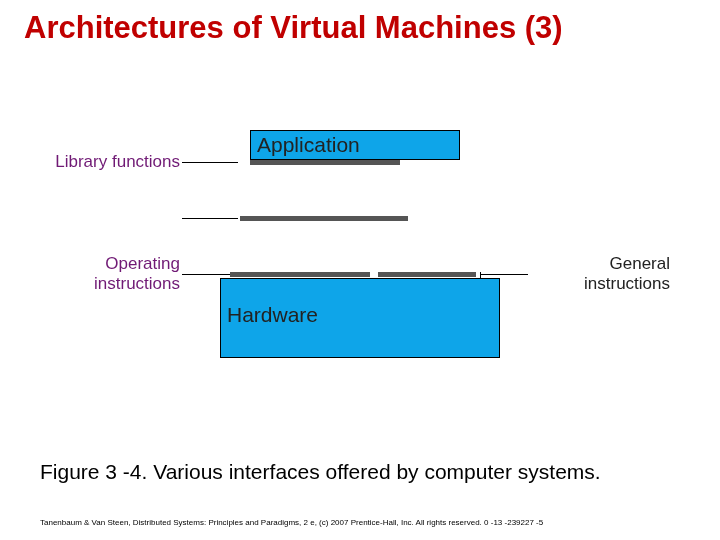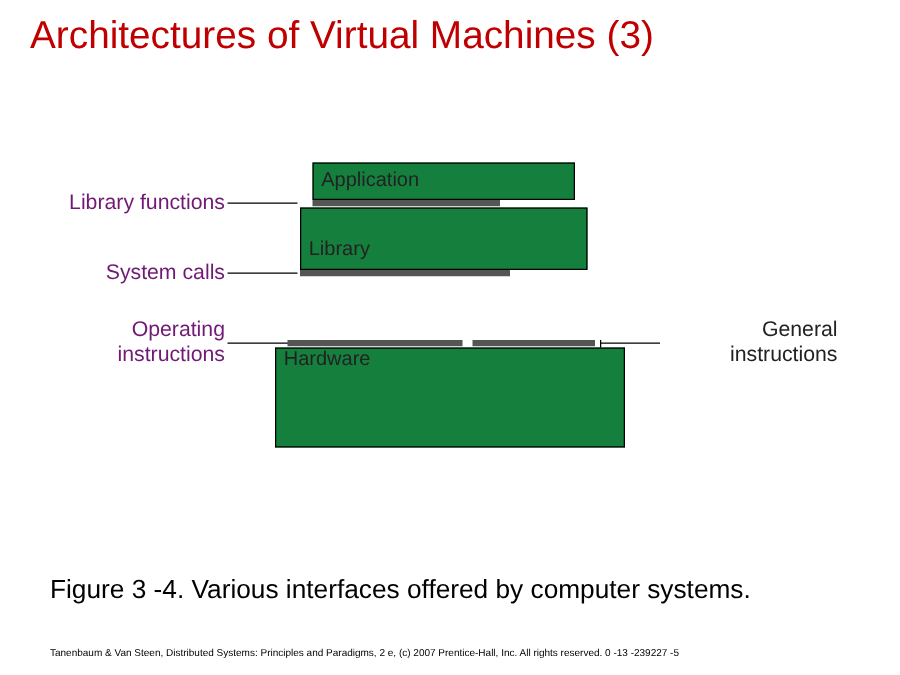--- a/index.html
+++ b/index.html
@@ -1,59 +1,55 @@
 <!DOCTYPE html>
 <html><head>
 <meta charset="utf-8">
 <style>
   html,body{margin:0;padding:0;width:720px;height:540px;background:#fff;font-family:Arial,Helvetica,sans-serif;color:#000}
   .slide{position:relative;width:720px;height:540px}
-  .title{position:absolute;left:24px;top:10px;font-size:31px;color:#c00000;font-weight:400;white-space:nowrap}
+  .title{position:absolute;left:24px;top:10px;font-size:31px;color:#c00000;font-weight:700;white-space:nowrap}
   .caption{position:absolute;left:40px;top:460px;font-size:21px;color:#000}
   .copyright{position:absolute;left:40px;top:518px;font-size:8px;color:#000;white-space:nowrap}
   .diagram{position:absolute;left:60px;top:130px;width:600px;height:260px}
   
   .llabel{position:absolute;font-size:17px;color:#701a75;text-align:right;line-height:20px}
   .rlabel{position:absolute;font-size:17px;color:#222;text-align:right;line-height:20px}
   
-  .box{position:absolute;border:1px solid #000;background:#15803d;font-size:16px;color:#222;padding-left:6px;display:flex;align-items:center;box-sizing:border-box}
+  .box{position:absolute;border:1px solid #000;background:#0ea5e9;font-size:21px;color:#222;padding-left:6px;display:flex;align-items:center;box-sizing:border-box}
   .thick{position:absolute;height:5px;background:#555}
   .line{position:absolute;background:#000;height:1px}
   .lineV{position:absolute;background:#000;width:1px}
 </style>
 </head>
 <body>
 
 <div class="slide">
   <div class="title">Architectures of Virtual Machines (3)</div>
 
   <div class="diagram">
 
     <div class="llabel" style="left:-40px;top:22px;width:160px">Library functions</div>
-    <div class="llabel" style="left:-40px;top:78px;width:160px">System calls</div>
     <div class="llabel" style="left:-40px;top:124px;width:160px;white-space:pre-line">Operating
 instructions</div>
 
     <div class="rlabel" style="left:470px;top:124px;width:140px;white-space:pre-line">General
 instructions</div>
 
     <div class="line" style="left:122px;top:32px;width:56px"></div>
     <div class="line" style="left:122px;top:88px;width:56px"></div>
     <div class="line" style="left:122px;top:144px;width:56px"></div>
 
     <div class="line" style="left:420px;top:144px;width:48px"></div>
 
-    <div class="box" style="left:160px;top:148px;width:280px;height:80px;align-items:flex-start;padding-bottom:6px">
+    <div class="box" style="left:160px;top:148px;width:280px;height:80px;align-items:center;padding-bottom:6px">
       <span>Hardware</span>
     </div>
 
 
-    <div class="box" style="left:180px;top:36px;width:230px;height:50px;align-items:flex-end;padding-bottom:6px">
-      <span>Library</span>
-    </div>
 
     <div class="box" style="left:190px;top:0px;width:210px;height:30px">
       <span>Application</span>
     </div>
 
     <div class="thick" style="left:190px;top:30px;width:150px"></div>
 
     <div class="thick" style="left:180px;top:86px;width:168px"></div>
 
     <div class="thick" style="left:170px;top:142px;width:140px"></div>

